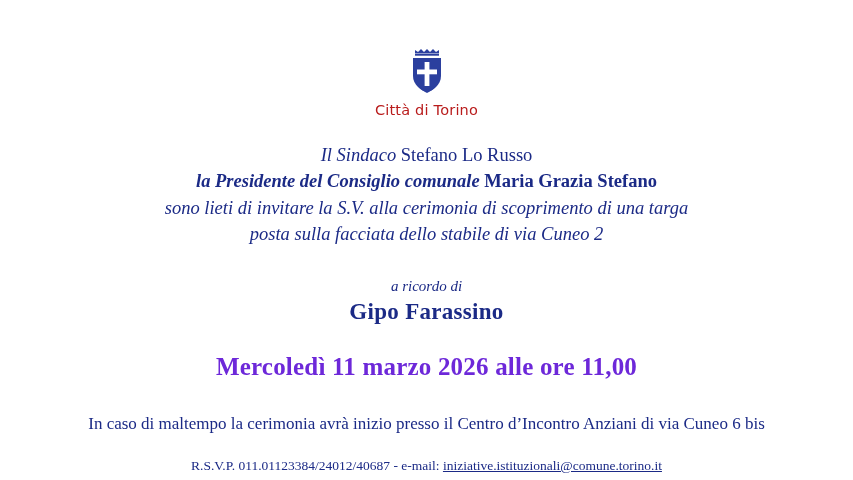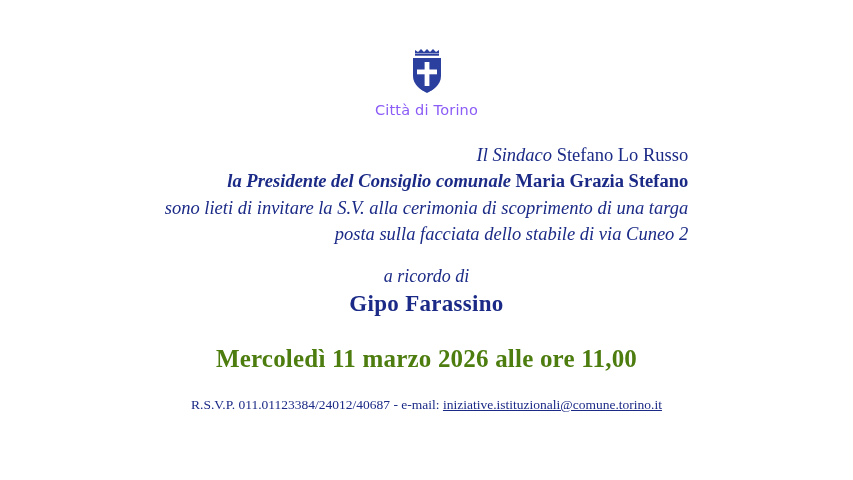--- a/index.html
+++ b/index.html
@@ -30,62 +30,62 @@
     display: flex;
     align-items: center;
     justify-content: center;
   }
   .crest-wrap svg { display: block; }
 
   .city-name {
     margin-top: 6px;
     font-family: "DejaVu Sans", sans-serif;
     font-size: 14.5px;
-    color: #8b5cf6;
+    color: #b91c1c;
     letter-spacing: 0.2px;
   }
 
   .invite-block {
     margin-top: 24px;
-    text-align: right;
+    text-align: center;
     line-height: 1.42;
     font-size: 18.5px;
     color: #1b2a86;
   }
   .invite-line {
     font-style: italic;
   }
   .invite-line .roman {
     font-style: normal;
   }
   .invite-line.strong-it {
     font-weight: bold;
     font-style: italic;
   }
 
   .a-ricordo {
-    margin-top: 19px;
+    margin-top: 31px;
     font-style: italic;
-    font-size: 18px;
+    font-size: 15px;
     color: #1b2a86;
   }
 
   .honoree {
     margin-top: 4px;
     font-weight: bold;
     font-size: 23px;
     color: #1b2a86;
     letter-spacing: 0.3px;
   }
 
   .datetime {
     margin-top: 28px;
     font-weight: bold;
     font-size: 25px;
-    color: #4d7c0f;
+    color: #6d28d9;
     letter-spacing: 0.2px;
   }
 
   .weather-note {
     margin-top: 33px;
     font-size: 17px;
     color: #1b2a86;
   }
 
   .rsvp {
@@ -138,19 +138,20 @@
     <div class="invite-line">sono lieti di invitare la S.V. alla cerimonia di scoprimento di una targa</div>
     <div class="invite-line">posta sulla facciata dello stabile di via Cuneo 2</div>
   </div>
 
   <div class="a-ricordo">a ricordo di</div>
 
   <div class="honoree">Gipo Farassino</div>
 
   <div class="datetime">Mercoledì 11 marzo 2026 alle ore 11,00</div>
 
+  <div class="weather-note">In caso di maltempo la cerimonia avrà inizio presso il Centro d’Incontro Anziani di via Cuneo 6 bis</div>
 
   <div class="rsvp">
     <span>R.S.V.P. 011.01123384/24012/40687  -  e-mail: </span><a href="#">iniziative.istituzionali@comune.torino.it</a>
   </div>
 
   <div class="bottom-rule"></div>
 </div>
 
 </body></html>

